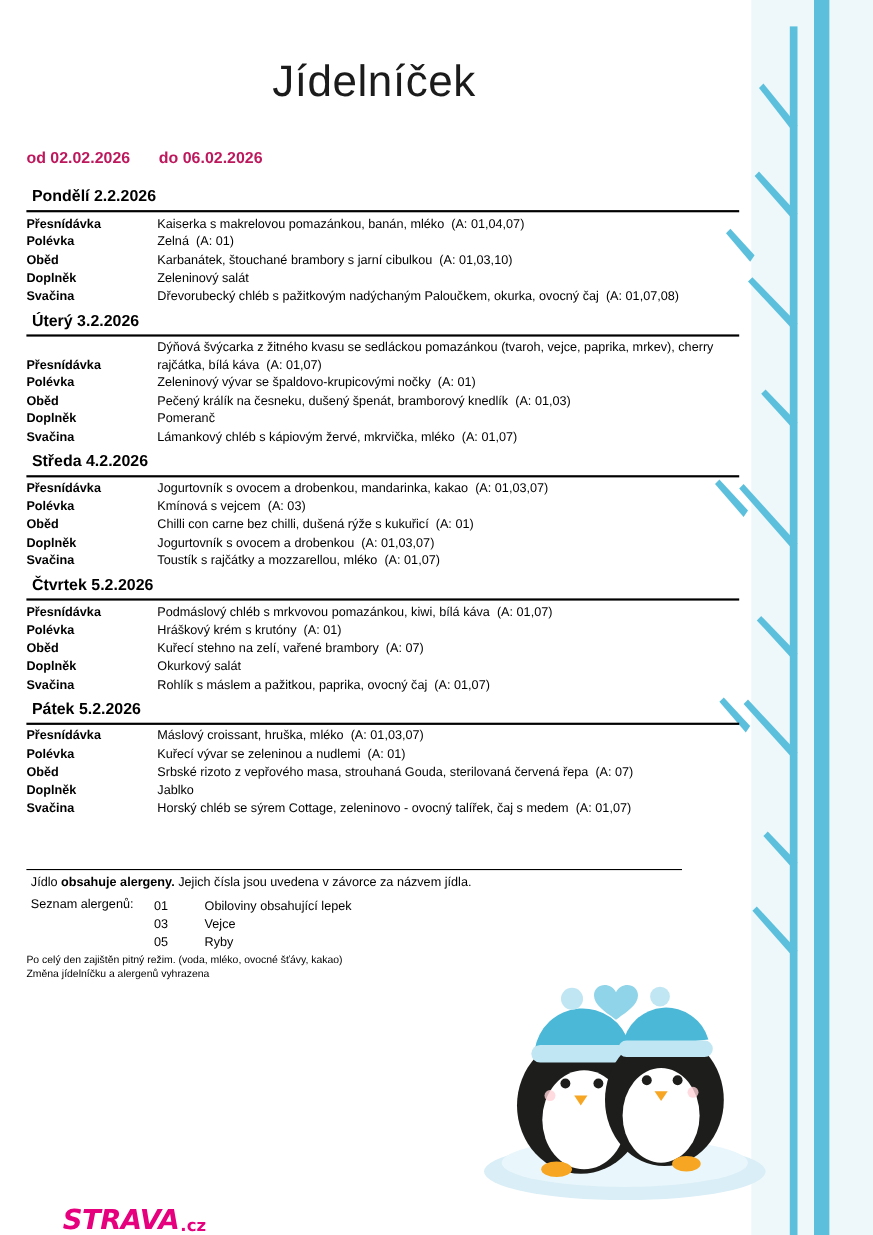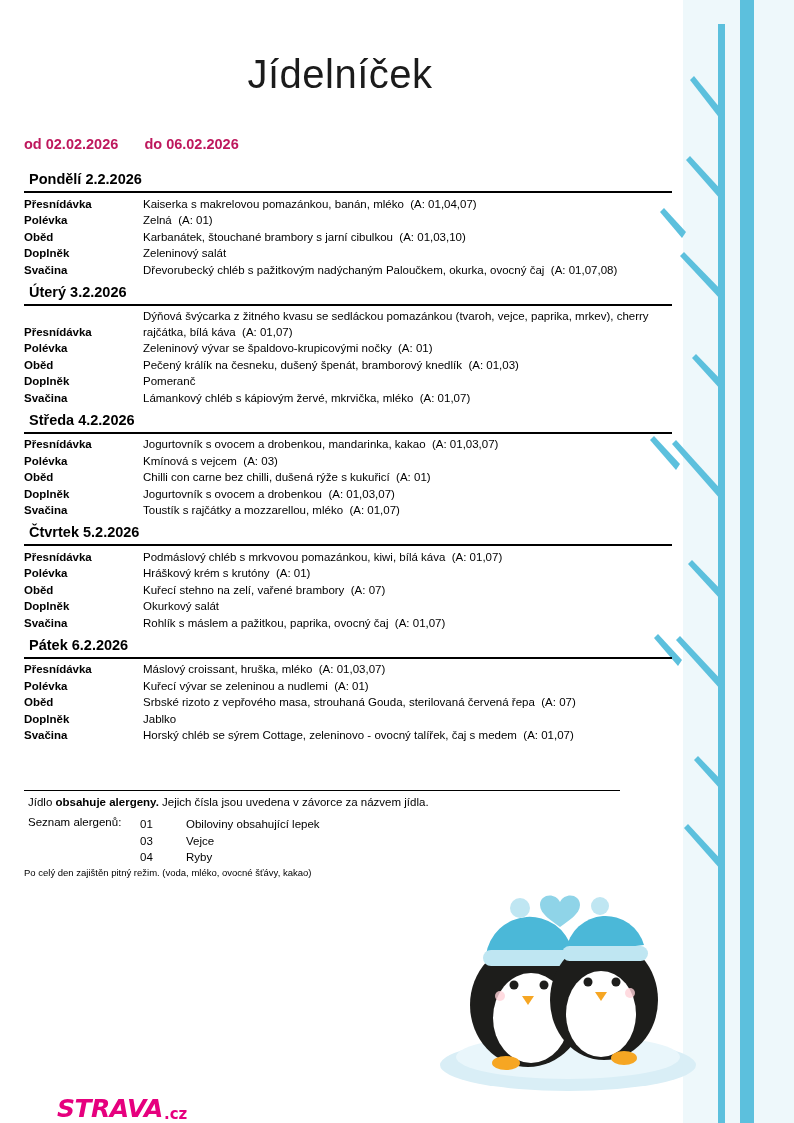--- a/index.html
+++ b/index.html
@@ -345,21 +345,21 @@
         <div class="meal-row">
           <div class="meal-label">Doplněk</div>
           <div class="meal-text"><span>Okurkový salát</span></div>
         </div>
         <div class="meal-row">
           <div class="meal-label">Svačina</div>
           <div class="meal-text"><span>Rohlík s máslem a pažitkou, paprika, ovocný čaj</span>&nbsp;&nbsp;<span class="alg">(A: 01,07)</span></div>
         </div>
       </div>
       <div class="day">
-        <div class="day-name">Pátek 6.2.2026</div>
+        <div class="day-name">Pátek 5.2.2026</div>
         <div class="meal-row">
           <div class="meal-label">Přesnídávka</div>
           <div class="meal-text"><span>Máslový croissant, hruška, mléko</span>&nbsp;&nbsp;<span class="alg">(A: 01,03,07)</span></div>
         </div>
         <div class="meal-row">
           <div class="meal-label">Polévka</div>
           <div class="meal-text"><span>Kuřecí vývar se zeleninou a nudlemi</span>&nbsp;&nbsp;<span class="alg">(A: 01)</span></div>
         </div>
         <div class="meal-row">
           <div class="meal-label">Oběd</div>
@@ -387,30 +387,31 @@
         <div class="alg-col" id="alg-left">
             <div class="alg-item">
               <span class="alg-code">01</span>
               <span class="alg-name">Obiloviny obsahující lepek</span>
             </div>
             <div class="alg-item">
               <span class="alg-code">03</span>
               <span class="alg-name">Vejce</span>
             </div>
             <div class="alg-item">
-              <span class="alg-code">04</span>
+              <span class="alg-code">05</span>
               <span class="alg-name">Ryby</span>
             </div>
           </div>
       </div>
     </div>
   </div>
 
   <div class="tiny-note">
     <div>Po celý den zajištěn pitný režim. (voda, mléko, ovocné šťávy, kakao)</div>
+    <div>Změna jídelníčku a alergenů vyhrazena</div>
   </div>
 
   <div class="logo">
     <span class="logo-main">STRAVA</span>
     <span class="logo-suffix">.cz</span>
   </div>
 
 </div>
 
 </body></html>

